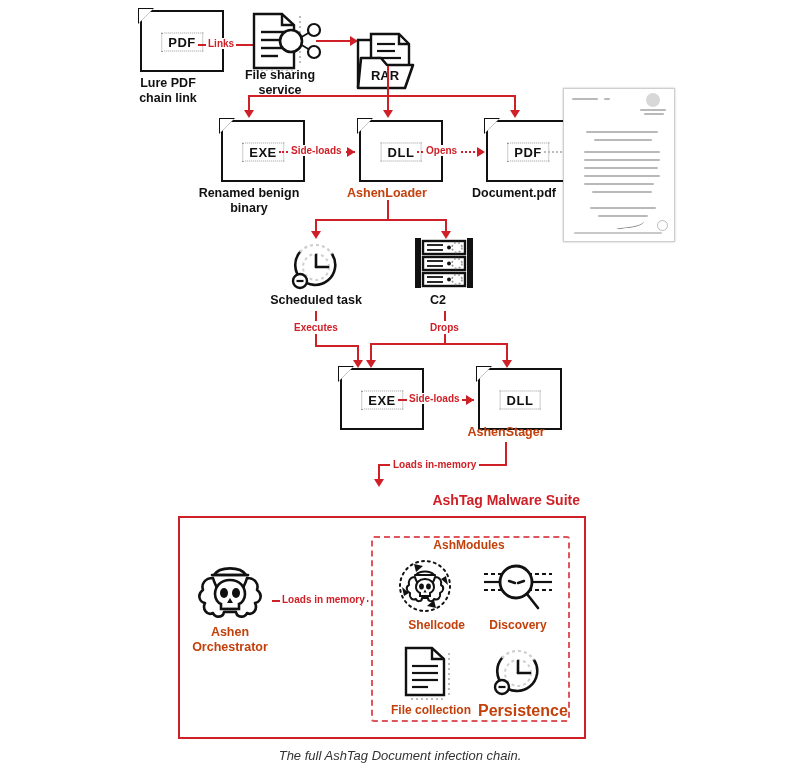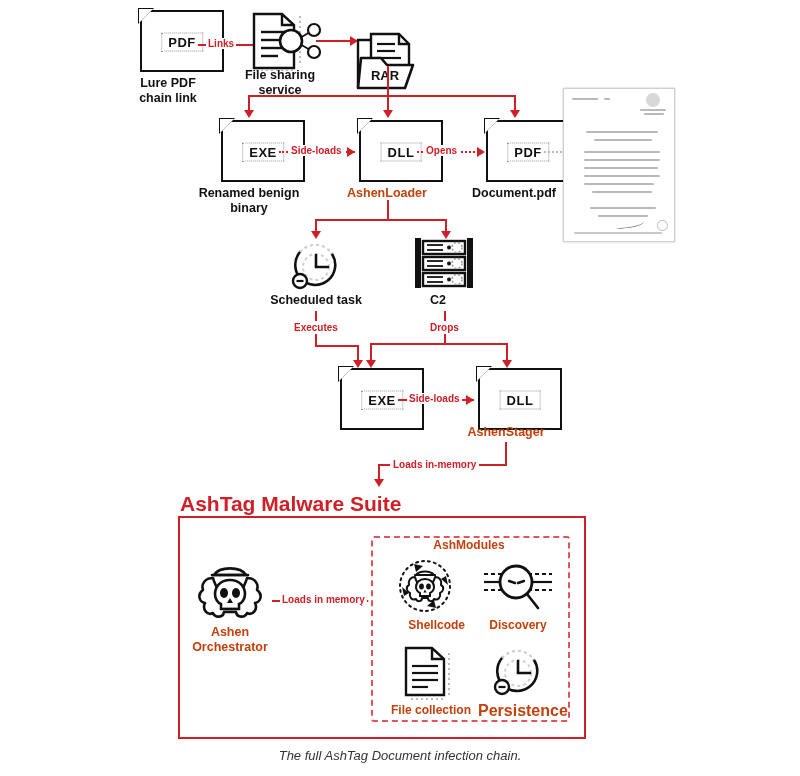--- a/index.html
+++ b/index.html
@@ -20,21 +20,21 @@
   .doc .body{position:absolute;inset:0;border:2.5px solid #111;background:#fff;}
   .doc .fold{position:absolute;top:-1px;left:-1px;width:0;height:0;border-left:14px solid #fff;border-bottom:14px solid transparent;}
   .doc .fold2{position:absolute;top:-2px;left:-2px;width:0;height:0;border-left:16px solid #111;border-bottom:16px solid transparent;}
   .doc .tag{position:absolute;left:50%;top:52%;transform:translate(-50%,-50%);border:1.5px dotted #999;font-weight:bold;font-size:13px;padding:1px 6px;color:#111;letter-spacing:.5px;}
   .suite-box{position:absolute;border:2px solid #cf2027;}
   .mod-box{position:absolute;border:2px dashed #e0555b;border-radius:3px;}
   .caption{position:absolute;width:100%;text-align:center;font-style:italic;font-size:13px;color:#333;}
   .scan{position:absolute;border:1px solid #cfcfcf;background:#fff;box-shadow:0 0 2px rgba(0,0,0,.25);overflow:hidden;}
   .scan .tl{position:absolute;background:#b9b9b9;height:1.5px;border-radius:1px;}
   .scan .sig{position:absolute;height:8px;border-bottom:1.2px solid #888;border-radius:0 0 60% 10%;transform:rotate(-6deg);}
-  .title{position:absolute;text-align:left;font-weight:bold;font-size:21px;color:#cf2027;}
+  .title{position:absolute;text-align:right;font-weight:bold;font-size:14px;color:#cf2027;}
   svg{display:block;overflow:visible;}
 </style>
 </head>
 <body>
 
 <div id="stage">
 
   <div class="node" style="left:140px;top:10px;width:56px;height:62px;">
     <div class="doc" style="width:56px;height:62px;">
       <div class="body"></div>

